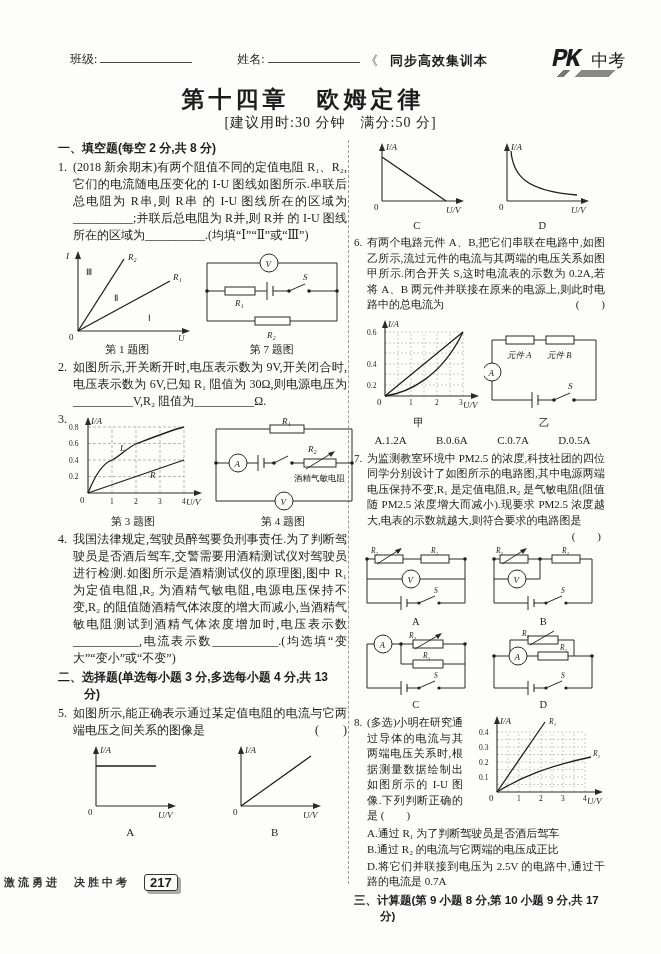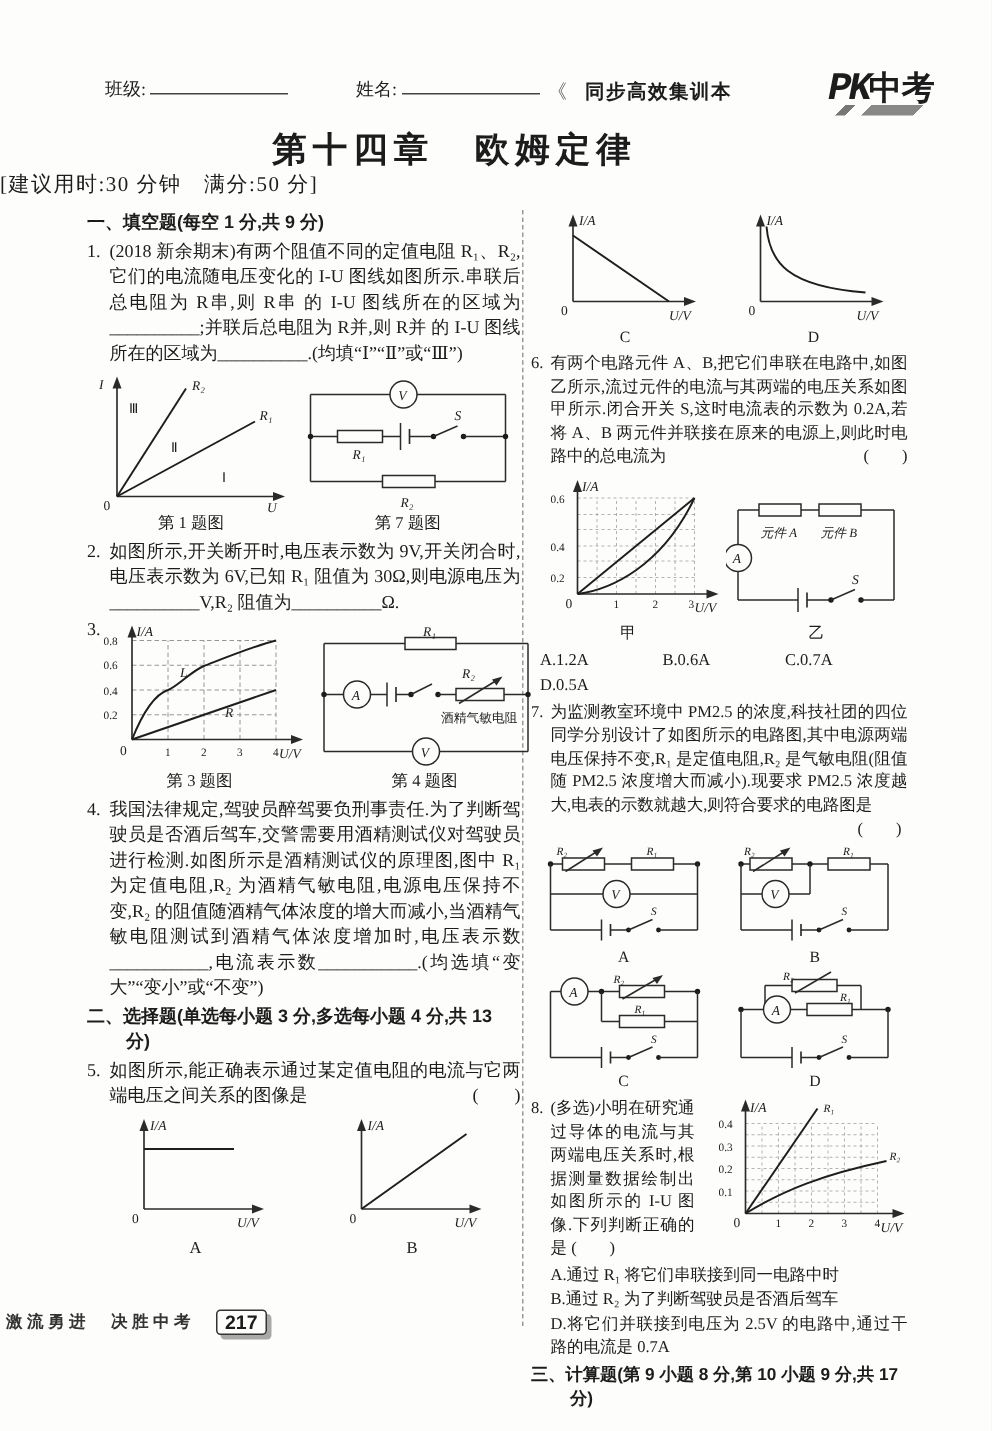--- a/index.html
+++ b/index.html
@@ -8,26 +8,26 @@
         font-family:"Liberation Serif","DejaVu Serif",serif;color:#1c1c1c;}
   
   .hdr{position:absolute;left:60px;top:50px;width:545px;height:26px;font-size:12px;}
   .hdr .fld{display:inline-block;margin-left:10px;}
   .hdr .uline{display:inline-block;width:92px;border-bottom:1px solid #444;height:12px;}
   .hdr .name-fld{margin-left:42px;}
   .hdr .series{position:absolute;left:330px;top:2px;font-family:"Liberation Sans",sans-serif;font-weight:bold;font-size:13px;letter-spacing:1px;}
   .hdr .guil{position:absolute;left:305px;top:2px;font-size:13px;color:#555;}
   .logo{position:absolute;left:492px;top:-6px;width:110px;}
   .logo .pk{font-family:Liberation Mono, monospace;font-weight:bold;font-style:italic;font-size:26px;letter-spacing:-2px;}
-  .logo .zk{font-family:"Liberation Sans",sans-serif;font-weight:bold;font-size:22px;}
+  .logo .zk{font-family:"Liberation Sans",sans-serif;font-weight:normal;font-size:17px;margin-left:12px;}
   .logo .swoosh{display:block;margin-top:-4px;width:86px;height:7px;
      background:linear-gradient(100deg,transparent 10%,#777 10%,#777 18%,transparent 18%,transparent 30%,#888 30%,#888 70%,transparent 70%);
      transform:skewX(-40deg);}
   .ttl{position:absolute;left:0;top:84px;width:606px;text-align:center;font-size:23px;font-weight:bold;letter-spacing:4px;}
-  .sub{position:absolute;left:0;top:114px;width:661px;text-align:left;font-size:14px;letter-spacing:1px;}
+  .sub{position:absolute;left:0;top:114px;width:661px;text-align:center;font-size:14px;letter-spacing:1px;}
   
   .divider{position:absolute;left:348px;top:140px;height:744px;border-left:1px dashed #9a9a9a;}
   .col-l{position:absolute;left:58px;top:138px;width:289px;}
   .col-r{position:absolute;left:354px;top:136px;width:251px;}
   .sec{font-family:"Liberation Sans",sans-serif;font-weight:bold;font-size:12px;line-height:17px;
        padding-left:26px;text-indent:-26px;margin:2px 0;}
   .q{position:relative;padding-left:15px;text-align:justify;font-size:12px;line-height:17px;margin:1px 0;}
   .q .num{position:absolute;left:0;top:0;}
   .col-r .q{font-size:11px;line-height:15.5px;padding-left:13px;}
   .col-r .sec{font-size:11.5px;line-height:16px;}
@@ -44,21 +44,21 @@
   svg .thin{stroke:#2a2a2a;stroke-width:1;fill:none;}
   svg .grid{stroke:#8a8a8a;stroke-width:.6;stroke-dasharray:3 2;fill:none;}
   svg .grid2{stroke:#9a9a9a;stroke-width:.5;stroke-dasharray:2 2;fill:none;}
   svg .comp{stroke:#2a2a2a;stroke-width:1;fill:#fdfdfc;}
   svg text{fill:#1c1c1c;font-family:"Liberation Serif",serif;font-size:9px;}
   svg text.it{font-style:italic;}
   svg text.sm{font-size:7.5px;}
   svg text.cn{font-size:8.5px;}
   svg .arrow{fill:#2a2a2a;stroke:none;}
   svg .dot{fill:#1c1c1c;stroke:none;}
-  .optgrid{display:grid;grid-template-columns:1fr 1fr 1fr;font-size:11px;line-height:17px;padding-left:6px;margin:2px 0;}
+  .optgrid{display:grid;grid-template-columns:1fr 1fr 1fr 1fr;font-size:11px;line-height:17px;padding-left:6px;margin:2px 0;text-align:center;}
   .circgrid{display:grid;grid-template-columns:1fr 1fr;gap:2px 4px;margin:3px 0;}
   .q8wrap{overflow:hidden;}
   .q8fig{float:right;width:140px;margin-left:2px;}
   
   .foot{position:absolute;left:4px;top:872px;width:550px;text-align:left;}
   .foot .slogan{font-family:"Liberation Sans",sans-serif;font-weight:bold;font-size:11px;letter-spacing:3px;color:#333;vertical-align:middle;}
   .foot .pgbox{display:inline-block;margin-left:10px;border:1.5px solid #333;border-radius:3px;
      padding:0 5px;font-family:"Liberation Sans",sans-serif;font-weight:bold;font-size:13px;
      box-shadow:3px 3px 0 #a9a9a7;vertical-align:middle;}
 </style>
@@ -83,21 +83,21 @@
       <span class="swoosh"></span>
     </span>
   </div>
 
   <div class="ttl">第十四章　欧姆定律</div>
   <div class="sub">[建议用时:30 分钟　满分:50 分]</div>
   <div class="divider"></div>
 
   <div class="col-l">
 
-    <div class="sec">一、填空题(每空 1 分,共 9 分)</div>
+    <div class="sec">一、填空题(每空 2 分,共 8 分)</div>
 
     <div class="q">
       <span class="num">1.</span>
       <span>(2018 新余期末)有两个阻值不同的定值电阻 R₁、R₂,它们的电流随电压变化的 I-U 图线如图所示.串联后总电阻为 R串,则 R串 的 I-U 图线所在的区域为__________;并联后总电阻为 R并,则 R并 的 I-U 图线所在的区域为__________.(均填“Ⅰ”“Ⅱ”或“Ⅲ”)</span>
     </div>
 
     <div class="figrow">
       <div class="figbox">
         <svg width="138" height="96" viewBox="0 0 138 96">
           <line class="ax" x1="20" y1="84" x2="20" y2="8"></line>
@@ -551,24 +551,24 @@
         </svg>
       </div>
       <div class="q">
         <span class="num">8.</span>
         <span>(多选)小明在研究通过导体的电流与其两端电压关系时,根据测量数据绘制出如图所示的 I-U 图像.下列判断正确的是</span>
         <span>(　　)</span>
       </div>
     </div>
 
     <div class="q">
-      <span>A.通过 R₁ 将它们串联接到同一电路中时</span>
-    </div>
-    <div class="q">
-      <span>B.通过 R₂ 为了判断驾驶员是否酒后驾车</span>
+      <span>A.通过 R₁ 为了判断驾驶员是否酒后驾车</span>
+    </div>
+    <div class="q">
+      <span>B.通过 R₂ 的电流与它两端的电压成正比</span>
     </div>
     <div class="q">
       <span>D.将它们并联接到电压为 2.5V 的电路中,通过干路的电流是 0.7A</span>
     </div>
 
     <div class="sec">三、计算题(第 9 小题 8 分,第 10 小题 9 分,共 17 分)</div>
 
   </div>
 
   <div class="foot">

